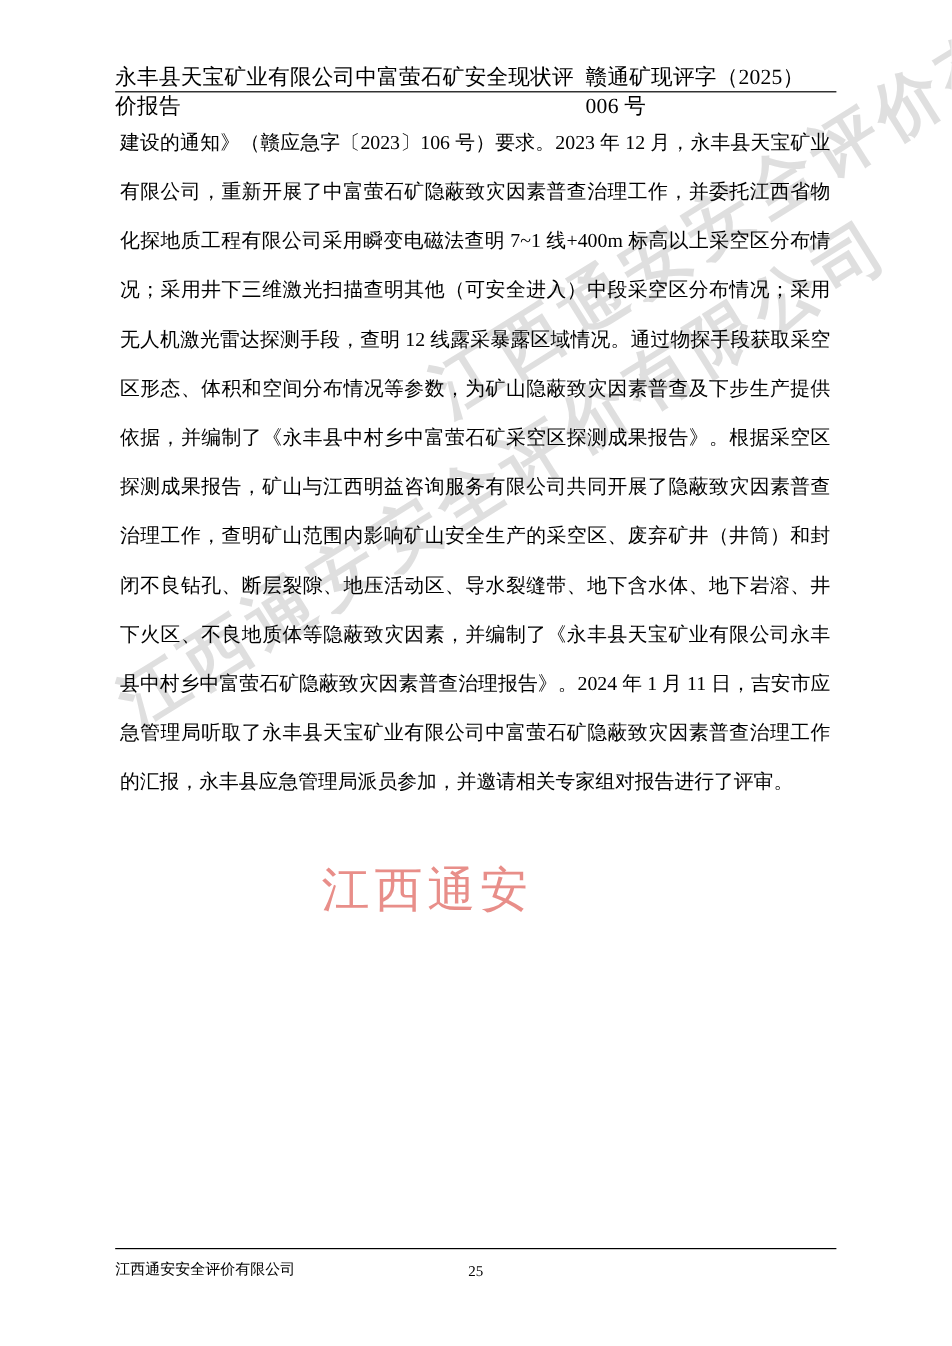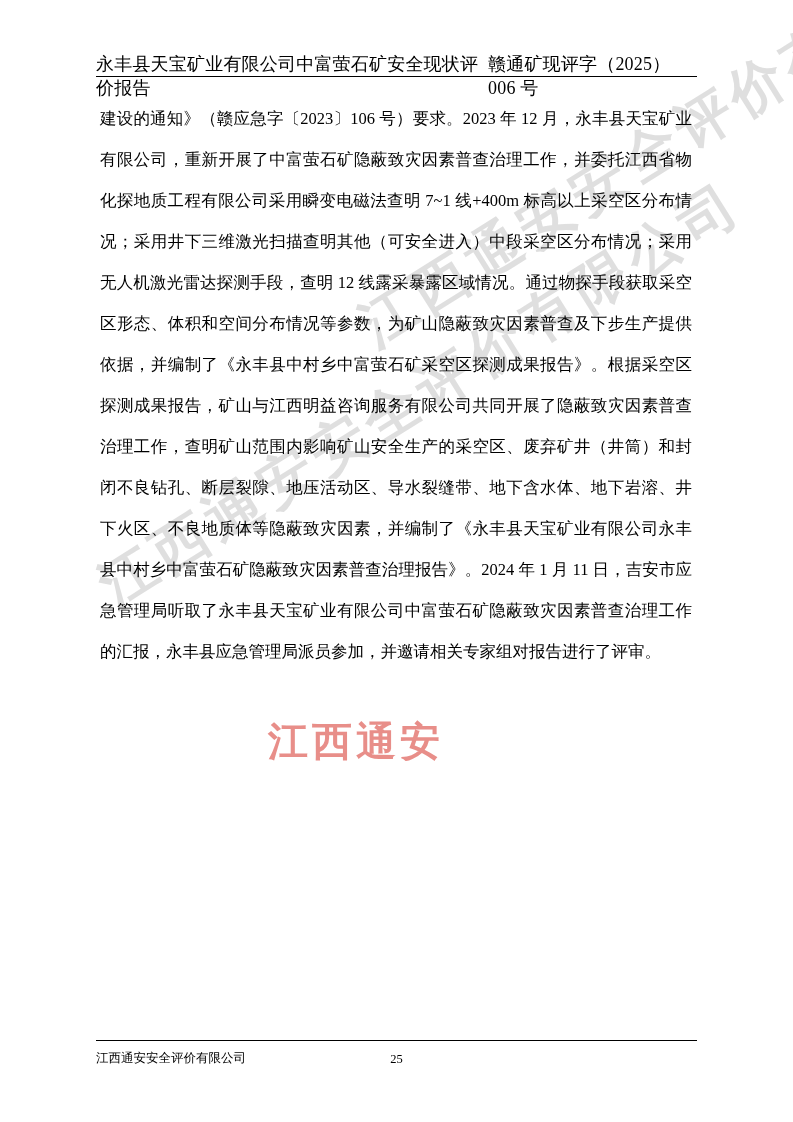--- a/index.html
+++ b/index.html
@@ -121,21 +121,21 @@
     left: 85px;
     font-size: 56px;
     transform: rotate(-32deg);
     transform-origin: left top;
   }
   .wm-red {
     position: absolute;
     top: 714px;
     left: 268px;
     font-size: 40px;
-    font-weight: 700;
+    font-weight: 400;
     color: rgba(214, 50, 40, 0.55);
     letter-spacing: 4px;
     white-space: nowrap;
     font-family: "Liberation Serif", "DejaVu Serif", serif;
     text-align: center;
   }
 </style>
 </head>
 <body>
 

